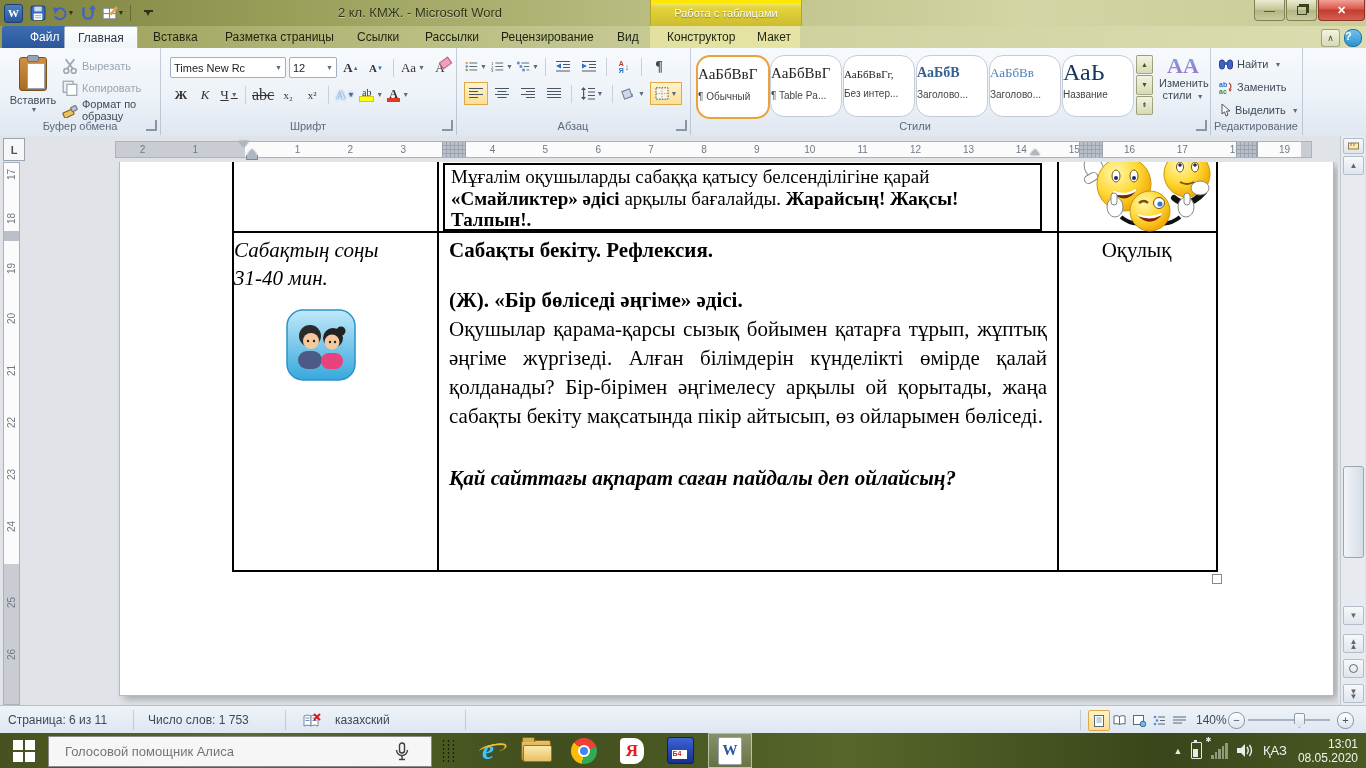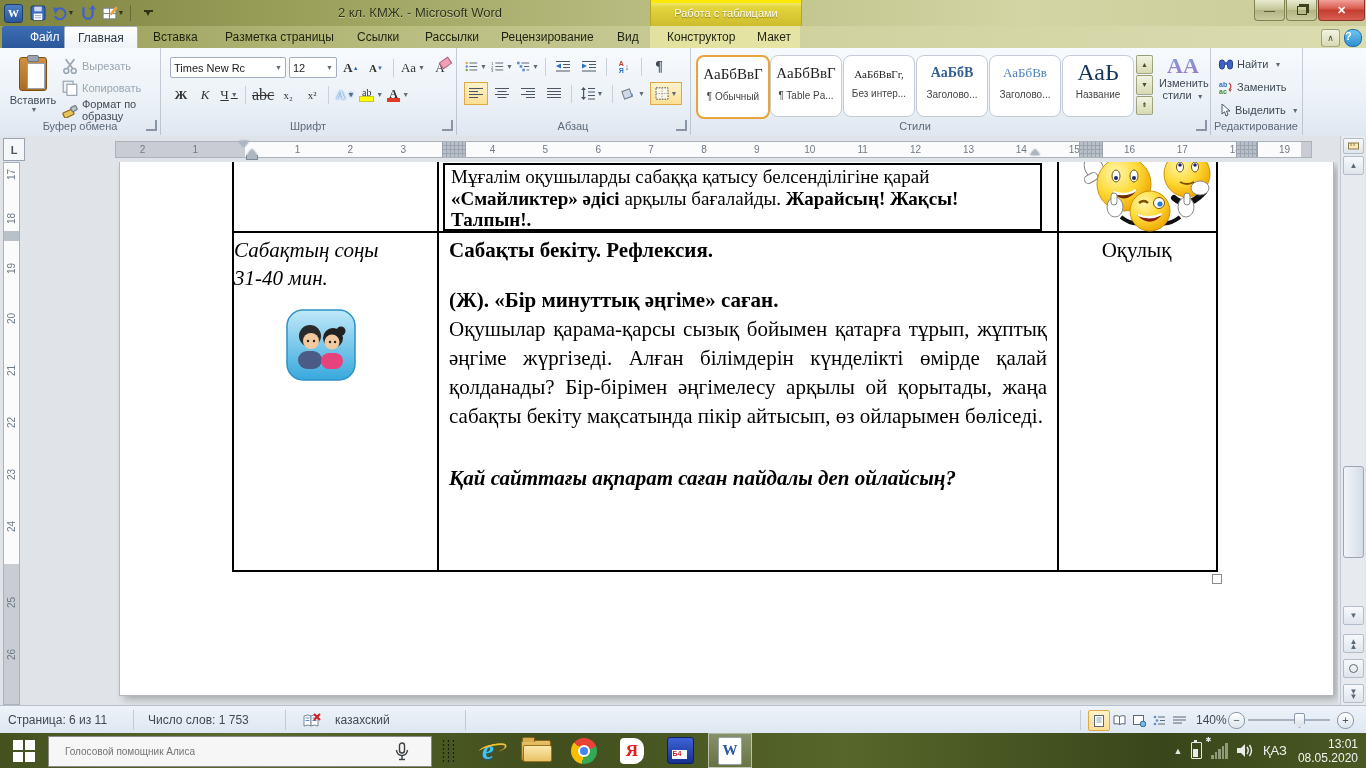--- a/index.html
+++ b/index.html
@@ -73,21 +73,21 @@
   .underbar{display:inline-block;width:13px;height:4px;margin-top:-2px}
 
   
   #g-par{left:456px;width:234px}
   .pr1{position:absolute;top:7px;left:8px;display:flex;align-items:center;gap:2px}
   .pr2{position:absolute;top:34px;left:8px;display:flex;align-items:center;gap:2px}
   .pbtn{width:22px;height:21px;display:inline-flex;align-items:center;justify-content:center}
 
   
   #g-sty{left:690px;width:520px}
-  .scard{position:absolute;top:7px;width:70px;height:60px;background:#fff;border:1px solid #c3ccd8;border-radius:8px;text-align:center;cursor:pointer}
+  .scard{position:absolute;top:7px;width:70px;height:60px;background:#fff;border:1px solid #c3ccd8;border-radius:14px;cursor:pointer}
   .scard .prev{display:block;margin-top:9px;font-family:"Liberation Serif",serif;font-size:15px;color:#222;white-space:nowrap;overflow:hidden}
   .scard .sname{display:block;margin-top:8px;font-size:10px;color:#444;white-space:nowrap;overflow:hidden}
   .scard-sel{border:2px solid #e8a33d}
   .s3 .prev{font-size:11px;margin-top:12px}
   .s4 .prev{font-weight:bold;color:#365f91;font-size:14px}
   .s5 .prev{font-weight:normal;color:#4f81bd;font-size:13px}
   .s6 .prev{font-size:24px;color:#17365d;margin-top:3px}
   .s6 .sname{margin-top:3px}
   #styscroll{position:absolute;left:446px;top:7px;width:15px;height:60px;display:flex;flex-direction:column;gap:1px}
   #styscroll .rc{width:15px;height:19px;border-radius:2px;font-size:7px}
@@ -155,21 +155,21 @@
   .zoomend{position:absolute;top:6px;width:15px;height:15px;border:1px solid #8d99a8;border-radius:8px;background:linear-gradient(#fff,#dde4ec);
     display:flex;align-items:center;justify-content:center;font-size:11px;color:#4a5560;line-height:11px}
 
   
   #taskbar{position:absolute;left:0;top:733px;width:1366px;height:35px;
     background:linear-gradient(90deg,#45511f,#5a692c 18%,#414e1d 40%,#57662a 62%,#39461b 85%,#4a5823)}
   #start{position:absolute;left:0;top:0;width:48px;height:35px;display:flex;align-items:center;justify-content:center}
   #start .wlogo{display:grid;grid-template-columns:10px 10px;grid-template-rows:10px 10px;gap:2px}
   #start .wlogo i{background:#fff;display:block}
   #search{position:absolute;left:48px;top:3px;width:382px;height:29px;background:#f6f6f6;border:1px solid #8a8a8a;display:flex;align-items:center}
-  #search input{border:none;outline:none;background:transparent;font-size:10px;color:#0c4a6e;margin-left:14px;width:320px;font-family:"Liberation Sans",sans-serif}
+  #search input{border:none;outline:none;background:transparent;font-size:13px;color:#0c4a6e;margin-left:14px;width:320px;font-family:"Liberation Sans",sans-serif}
   .tk{position:absolute;top:0;width:44px;height:35px;display:flex;align-items:center;justify-content:center}
   .tk-active{background:linear-gradient(rgba(255,255,255,.32),rgba(255,255,255,.14));border:1px solid rgba(255,255,255,.5);box-sizing:border-box}
   #tray{position:absolute;right:2px;top:0;height:35px;display:flex;align-items:center;gap:9px;color:#f2f2f2}
   #clock{text-align:right;font-size:12px;line-height:14px;margin-left:2px;margin-right:6px}
   .dotgrid{width:14px;height:24px;background-image:radial-gradient(#18200c 1px,transparent 1.2px);background-size:5px 4px}
   .folder{position:relative;width:30px;height:21px}
   .folder .bk{position:absolute;left:0;top:0;width:28px;height:19px;background:linear-gradient(#e8c36a,#c08c2c);border:1px solid #8a6418;border-radius:2px}
   .folder .bk:before{content:"";position:absolute;left:0;top:-4px;width:11px;height:4px;background:#d8ae4e;border:1px solid #8a6418;border-bottom:none;border-radius:2px 2px 0 0}
   .folder .fr{position:absolute;left:2px;top:5px;width:27px;height:15px;background:linear-gradient(#fbe9ad,#e9c265);border:1px solid #9a7420;border-radius:2px}
   .chrome{width:26px;height:26px;border-radius:50%;background:conic-gradient(from -50deg,#ea4335 0 120deg,#34a853 0 240deg,#fbbc05 0 360deg);position:relative}
@@ -720,21 +720,21 @@
           <circle cx="55" cy="22" r="4.5" fill="#222"></circle>
         <circle cx="46" cy="33" r="7.5" fill="#f3c9a0"></circle>
         <path d="M39 28 q7 -7 15 -1 l-1 -5 q-7 -5 -13 1 z" fill="#222"></path>
         <rect x="35" y="44" width="22" height="16" rx="8" fill="#e8427c"></rect>
         <circle cx="44" cy="33" r="1.2" fill="#222"></circle>
           <circle cx="49" cy="33" r="1.2" fill="#222"></circle>
       </svg>
       <div id="cell2-flow">
         <div style="font-weight:bold">Сабақты бекіту. Рефлексия.</div>
         <div style="height:21px"></div>
-        <div style="font-weight:bold">(Ж). «Бір минуттық  әңгіме» саған.</div>
+        <div style="font-weight:bold">(Ж). «Бір бөліседі  әңгіме» әдісі.</div>
         <div class="body">Оқушылар қарама-қарсы сызық бойымен қатарға тұрып, жұптық әңгіме жүргізеді.  Алған білімдерін күнделікті өмірде қалай қолданады? Бір-бірімен әңгімелесу арқылы ой қорытады, жаңа сабақты бекіту мақсатында пікір айтысып, өз ойларымен бөліседі.</div>
         <div style="height:33px"></div>
         <div style="font-weight:bold;font-style:italic">Қай сайттағы ақпарат саған пайдалы деп ойлайсың?</div>
       </div>
       <div id="cell3-txt"><span>Оқулық</span></div>
       <div id="handle"></div>
     </div>
   </div>
 
   <div id="scroll">

